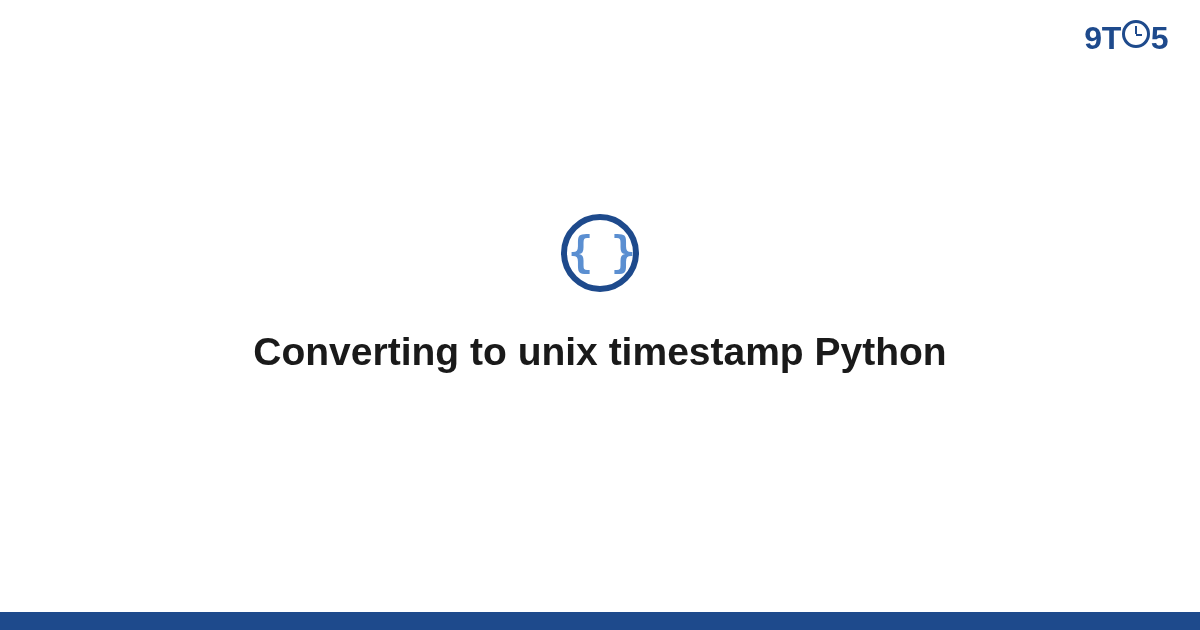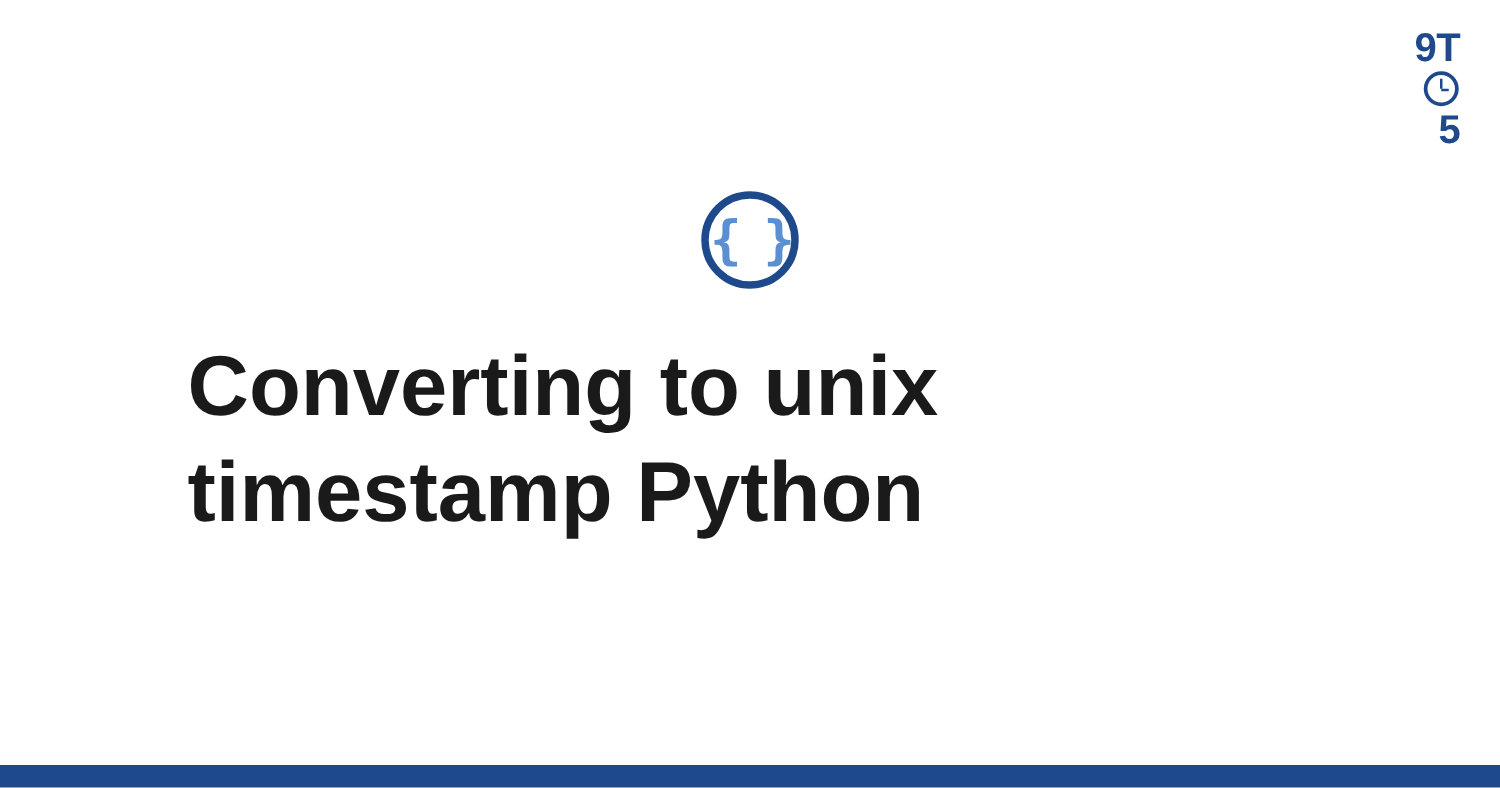--- a/index.html
+++ b/index.html
@@ -18,22 +18,21 @@
     }
     
     .logo {
       position: absolute;
       top: 20px;
       right: 32px;
       font-size: 32px;
       font-weight: 600;
       letter-spacing: -0.5px;
       display: flex;
-      align-items: flex-end;
-      flex-direction: column;
+      align-items: flex-start;
     }
     
     .logo-9t {
       color: #1e4a8c;
       font-weight: 700;
     }
     
     .logo-clock {
       display: inline-flex;
       align-items: center;
@@ -104,21 +103,21 @@
     .badge-braces {
       font-size: 42px;
       font-weight: 700;
       color: #5b8fd1;
       font-family: "Consolas", "Monaco", monospace;
       letter-spacing: -4px;
       line-height: 1;
     }
     
     .title {
-      font-size: 68px;
+      font-size: 39px;
       font-weight: 700;
       color: #1a1a1a;
       text-align: left;
       line-height: 1.25;
       max-width: 900px;
     }
     
     .footer-bar {
       position: absolute;
       bottom: 0;

